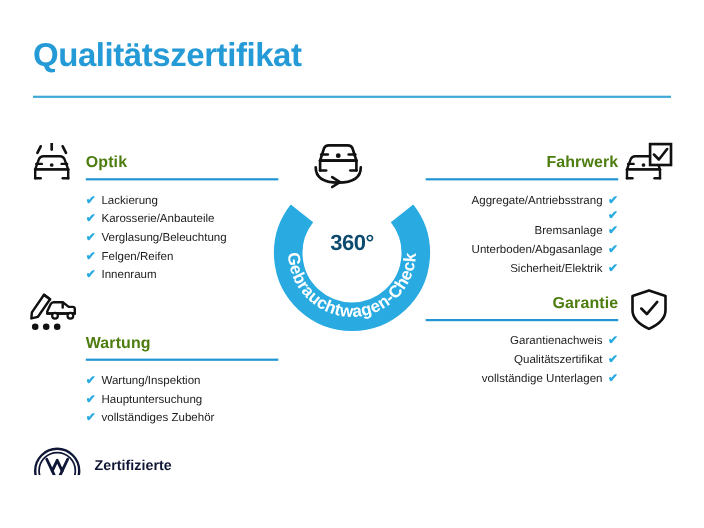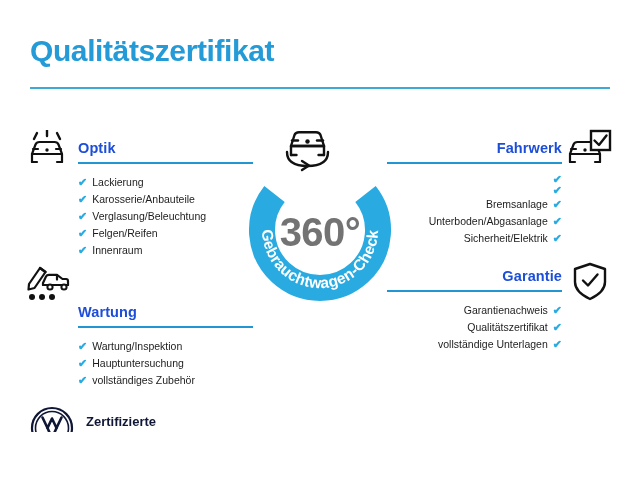--- a/index.html
+++ b/index.html
@@ -44,21 +44,21 @@
     position: absolute;
   }
   .sec-optik    { left: 78px;  top: 140px; width: 175px; }
   .sec-wartung  { left: 78px;  top: 268px; width: 175px; margin-top: 36px; }
   .sec-technik  { right: 78px; top: 140px; width: 175px; text-align: right; }
   .sec-garantie { right: 78px; top: 268px; width: 175px; text-align: right; }
 
   .sec-heading {
     font-size: 14.5px;
     font-weight: bold;
-    color: #1d4ed8;
+    color: #4d7c0f;
     letter-spacing: 0.1px;
     line-height: 16px;
     white-space: nowrap;
   }
   .sec-rule {
     margin-top: 6px;
     width: 100%;
     height: 2px;
     background: #2196d3;
   }
@@ -105,23 +105,23 @@
     top: 122px;
     width: 150px;
     height: 190px;
   }
   #badge-360 {
     position: absolute;
     left: 0;
     top: 88px;
     width: 150px;
     text-align: center;
-    font-size: 40px;
-    font-weight: bold;
-    color: #737373;
+    font-size: 20px;
+    font-weight: bold;
+    color: #0c4a6e;
     letter-spacing: -0.5px;
   }
 
   
   #footer-logo {
     position: absolute;
     left: 30px;
     top: 406px;
     display: flex;
     align-items: center;
@@ -250,20 +250,21 @@
       <circle cx="19" cy="22" r="1.7" fill="#111"></circle>
       <rect x="25" y="3" width="19" height="19" fill="#fff" stroke="#111" stroke-width="2.4"></rect>
       <polyline points="28.5,12.5 33,17 40.5,7.5" fill="none" stroke="#111" stroke-width="2.4" stroke-linecap="round" stroke-linejoin="round"></polyline>
     </svg>
   </div>
   <div class="section sec-technik">
     <div class="sec-heading">Fahrwerk</div>
     <div class="sec-rule"></div>
     <ul class="sec-list">
       <li>
+          <span>Aggregate/Antriebsstrang</span>
           <span class="tick">✔</span>
         </li>
       <li>
           <span class="tick">✔</span>
         </li>
       <li>
           <span>Bremsanlage</span>
           <span class="tick">✔</span>
         </li>
       <li>

